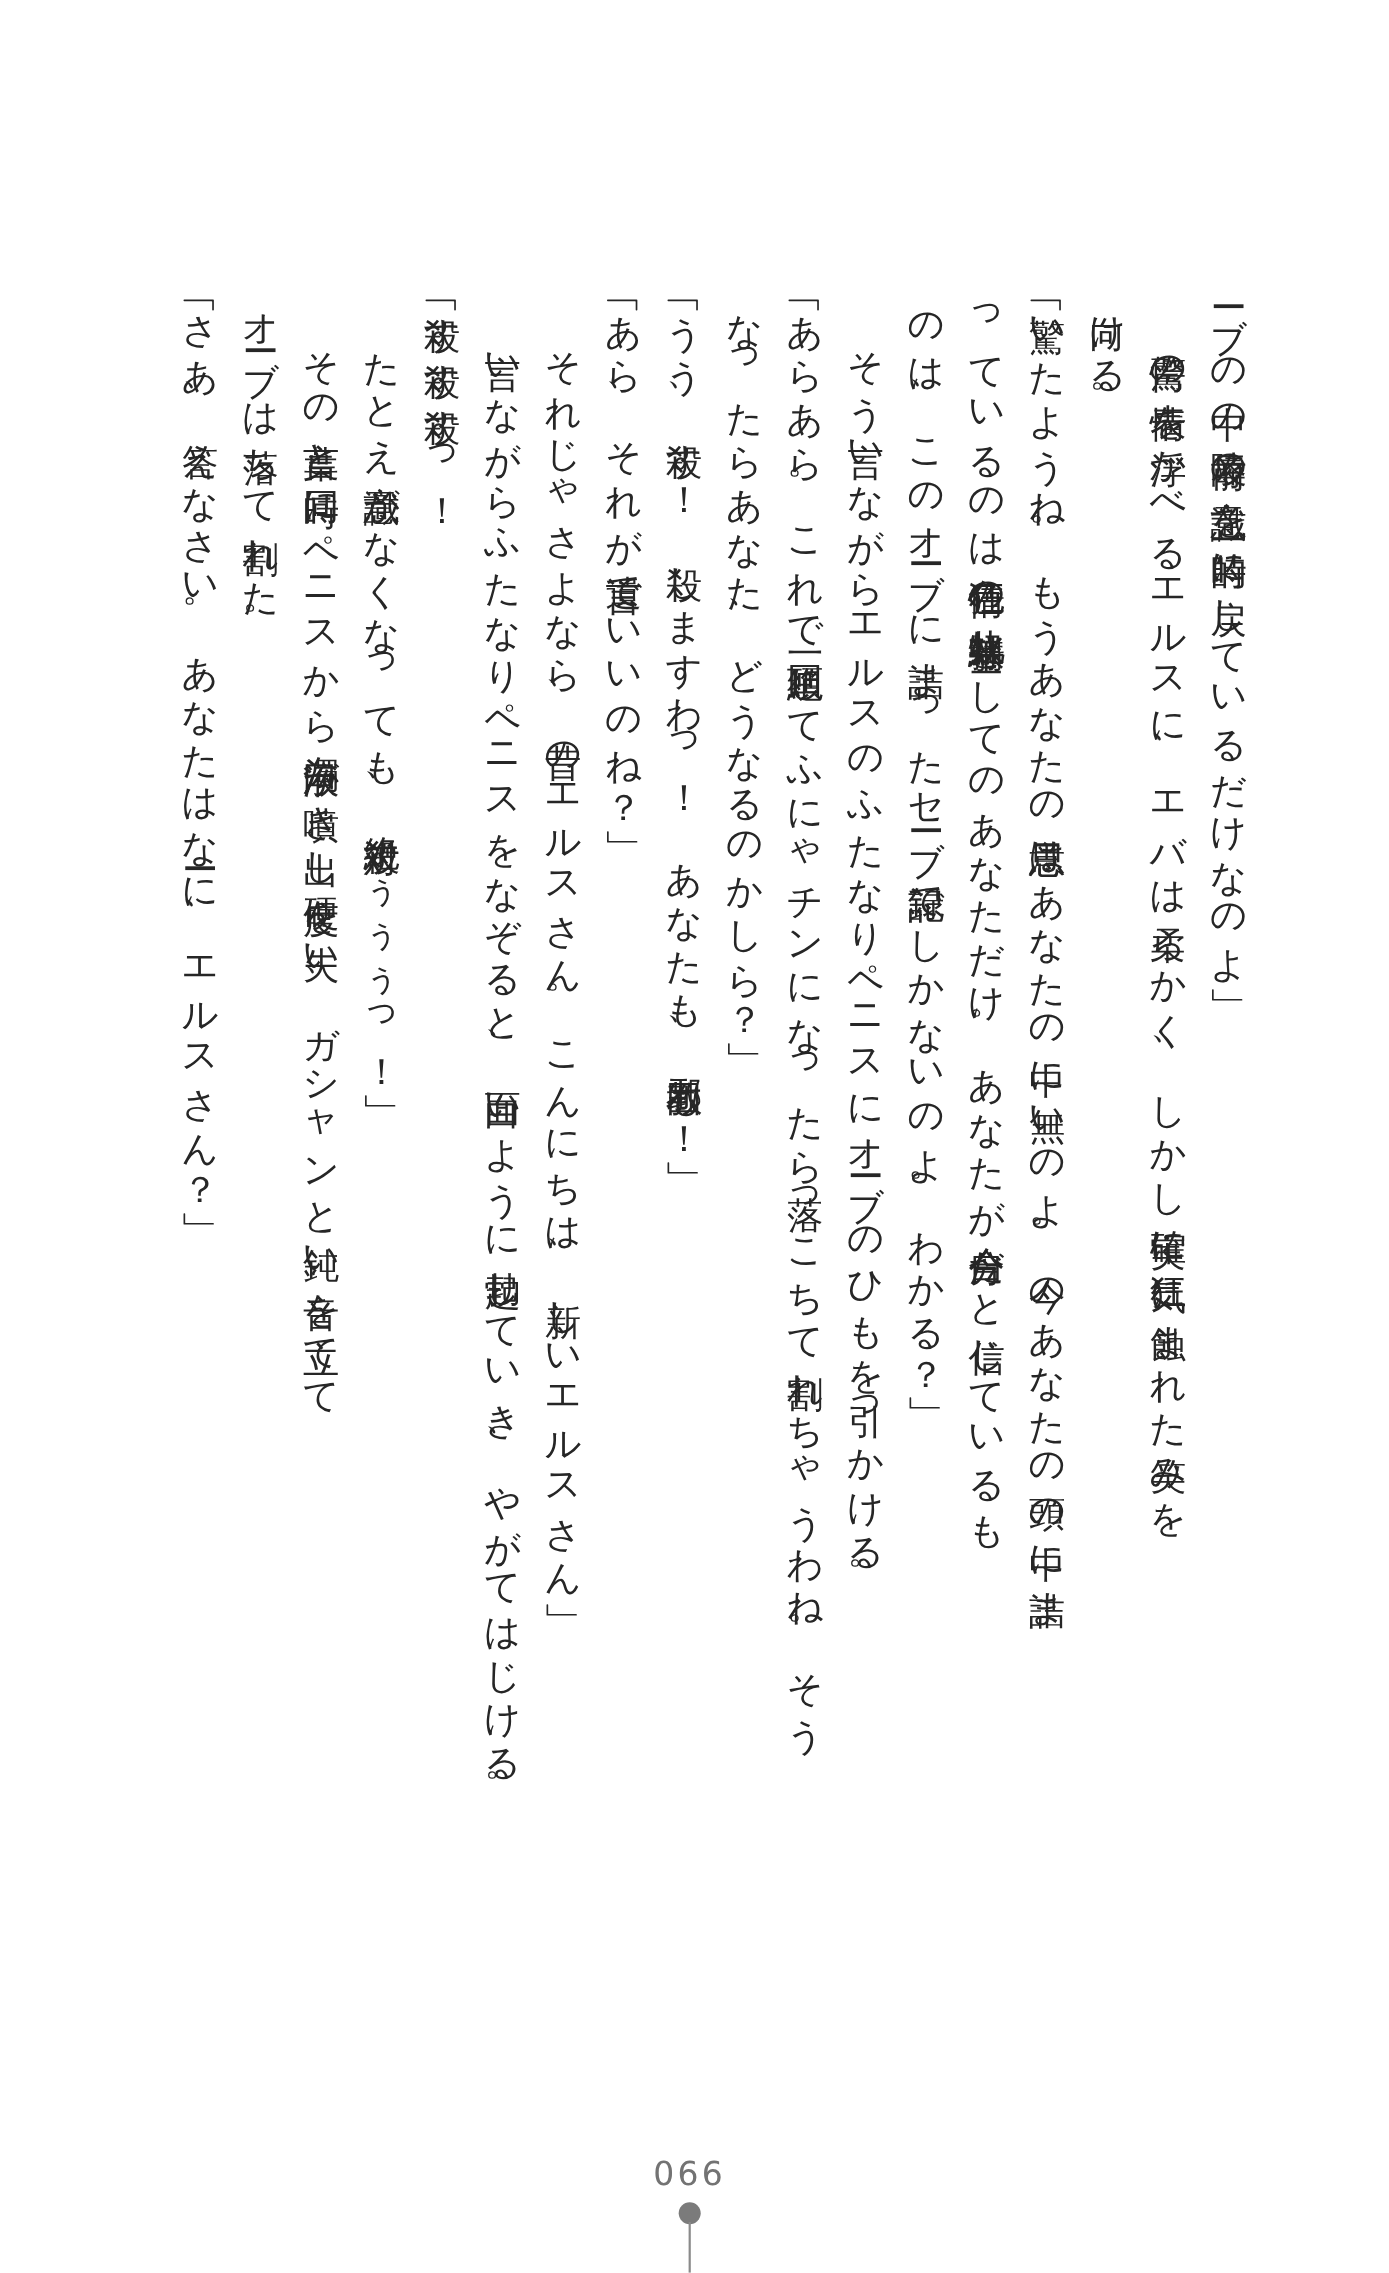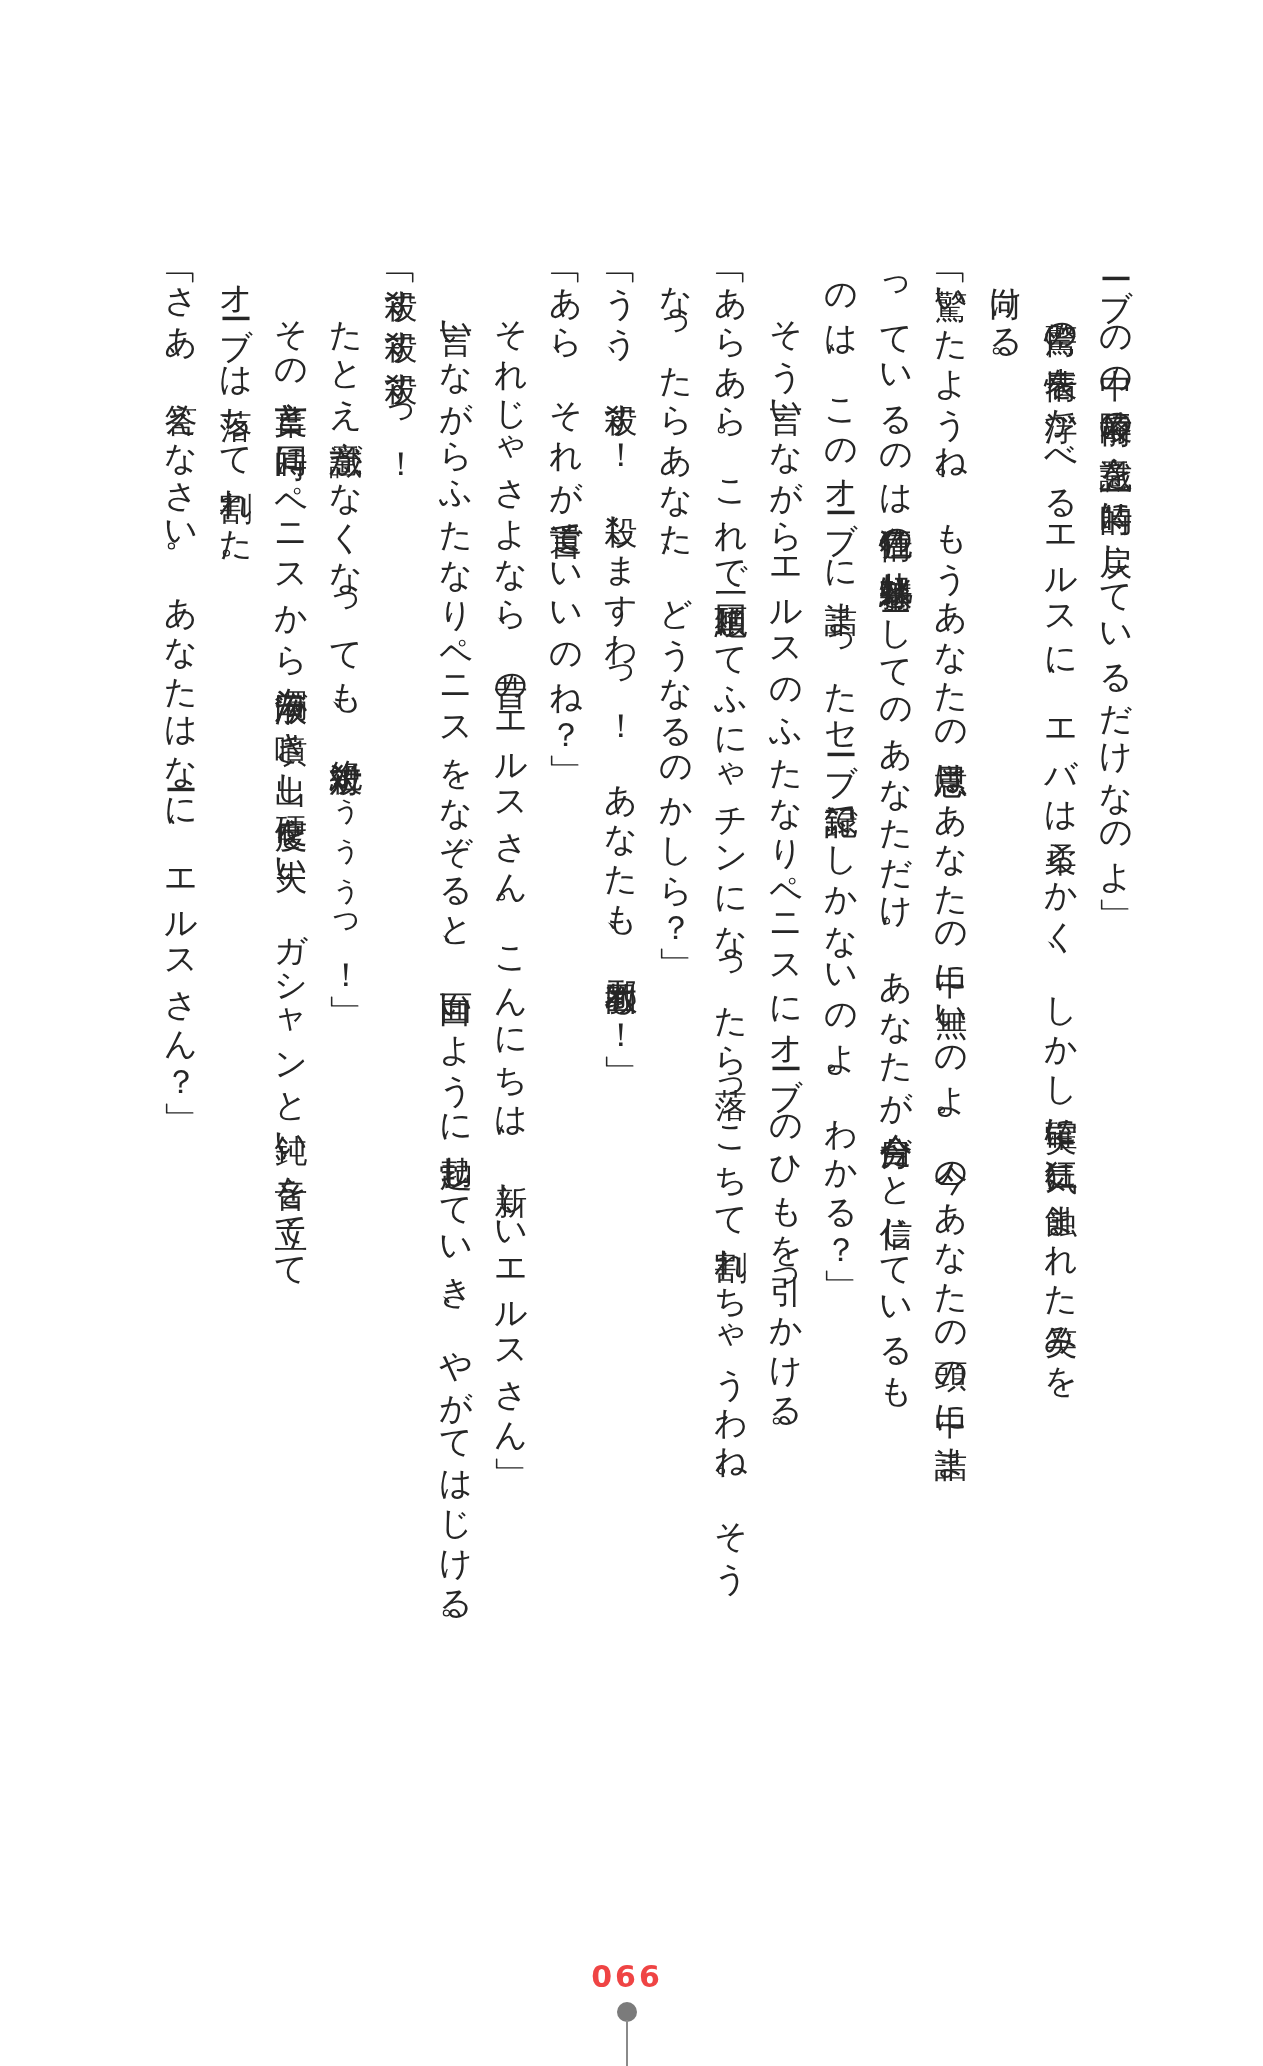--- a/index.html
+++ b/index.html
@@ -40,25 +40,25 @@
   .tline.indented {
     text-indent: 35px;       
   }
   
   .page-number {
     position: absolute;
     top: 1962px;
     left: 627px;
     transform: translateX(-50%);
     font-family: "DejaVu Sans", "Liberation Sans", sans-serif;
-    font-weight: 700;
+    font-weight: 400;
     font-size: 30px;
     line-height: 1;
     letter-spacing: 3px;
-    color: #ef4444;
+    color: #737373;
   }
   .footer-dot {
     position: absolute;
     left: 617px;
     top: 2002px;
     width: 20px;
     height: 20px;
     border-radius: 50%;
     background: #7b7b7b;
   }

